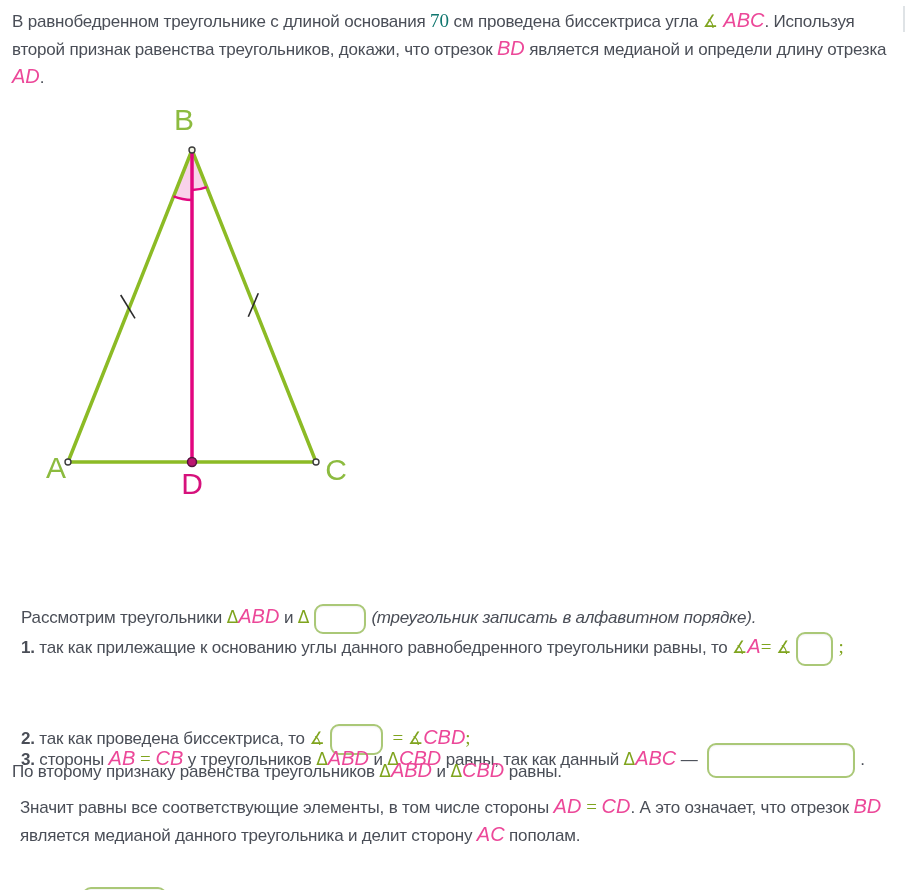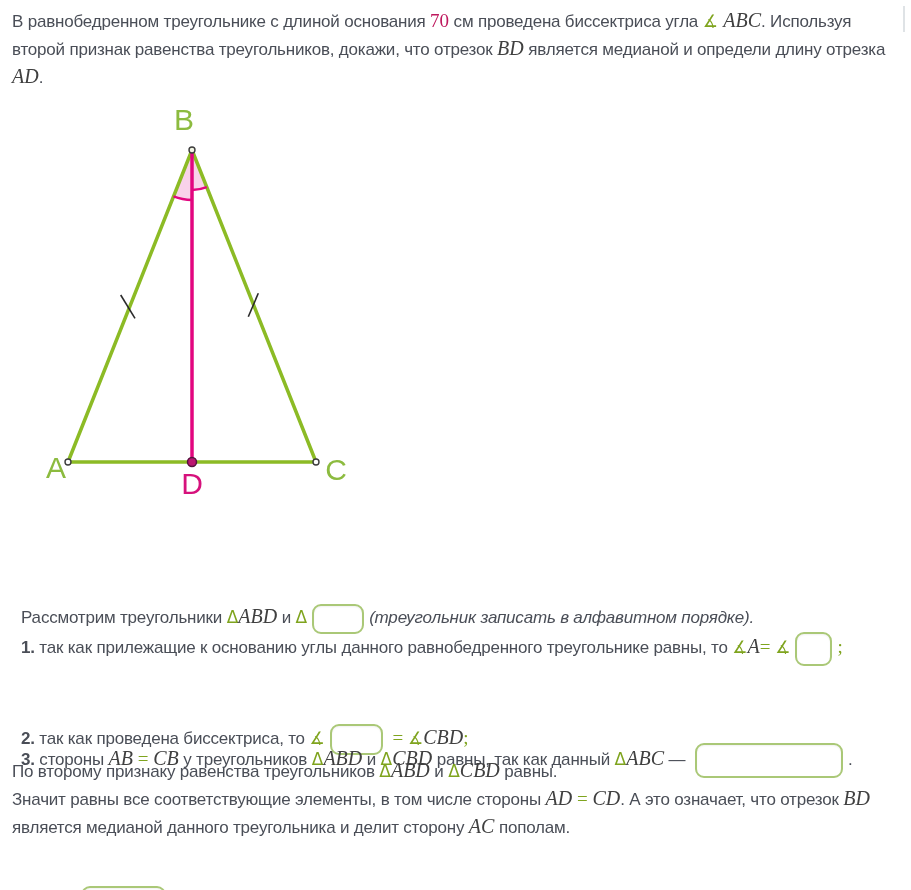--- a/index.html
+++ b/index.html
@@ -4,22 +4,22 @@
 <style>
   html,body{margin:0;padding:0;background:#ffffff;}
   body{
     width:911px;height:890px;position:relative;overflow:hidden;
     font-family:"Liberation Sans",sans-serif;color:#4a4e57;
   }
   .blk{position:absolute;left:12px;}
   .fs{font-size:17px;line-height:26px;letter-spacing:-0.2px;}
   .para{width:895px;white-space:normal;}
   .line{white-space:pre;}
-  .math{font-family:Liberation Serif, serif;font-style:italic;color:#404040;font-size:20px;letter-spacing:0;}
-  .mnum{font-family:"Liberation Serif",serif;font-style:normal;color:#be185d;font-size:19px;letter-spacing:0;}
+  .math{font-family:Liberation Sans, sans-serif;font-style:italic;color:#ec4899;font-size:20px;letter-spacing:0;}
+  .mnum{font-family:"Liberation Serif",serif;font-style:normal;color:#0f766e;font-size:19px;letter-spacing:0;}
   .msym{font-family:"DejaVu Sans",sans-serif;font-style:normal;color:#7fa41e;font-size:17px;letter-spacing:0;}
   .meq{font-family:"Liberation Serif",serif;font-style:normal;color:#7fa41e;font-size:19px;letter-spacing:0;}
   .bold{font-weight:bold;}
   .it{font-style:italic;}
   input.ans{
     border:2px solid #aac877;border-radius:9px;background:#fff;outline:none;
     vertical-align:middle;margin:0 5px;box-sizing:border-box;
     box-shadow:inset 0 1px 2px rgba(0,0,0,0.06);
     font-family:"Liberation Sans",sans-serif;font-size:17px;color:#4a4e57;padding:0 6px;
   }
@@ -63,33 +63,33 @@
   <text x="30" y="378" text-anchor="middle" font-family="Liberation Sans, sans-serif" font-size="30" fill="#8cbb3f">A</text>
   <text x="310" y="380" text-anchor="middle" font-family="Liberation Sans, sans-serif" font-size="30" fill="#8cbb3f">C</text>
   <text x="166" y="394" text-anchor="middle" font-family="Liberation Sans, sans-serif" font-size="30" fill="#d6117c">D</text>
 </svg>
 
 <div class="blk fs line" style="top:562px;line-height:36px;">
   <span>Рассмотрим треугольники </span><span class="msym">Δ</span><span class="math">ABD</span><span> и </span><span class="msym">Δ</span><input class="ans w1" type="text" style=""><span class="it">(треугольник записать в алфавитном порядке).</span>
 </div>
 
 <div class="blk fs line" style="top:589px;line-height:38px;">
-  <span class="bold">1.</span><span> так как прилежащие к основанию углы данного равнобедренного треугольнике равны, то </span><span class="msym">∡</span><span class="math">A</span><span class="meq">= </span><span class="msym">∡</span><input class="ans w2" type="text" style=""><span class="meq">;</span>
+  <span class="bold">1.</span><span> так как прилежащие к основанию углы данного равнобедренного треугольники равны, то </span><span class="msym">∡</span><span class="math">A</span><span class="meq">= </span><span class="msym">∡</span><input class="ans w2" type="text" style=""><span class="meq">;</span>
 </div>
 
 <div class="blk fs line" style="top:680px;line-height:38px;">
   <span class="bold">2.</span><span> так как проведена биссектриса, то </span><span class="msym">∡</span><input class="ans w3" type="text" style=""><span class="meq"> = </span><span class="msym">∡</span><span class="math">CBD</span><span class="meq">;</span>
 </div>
 
 <div class="blk fs line" style="top:698px;line-height:40px;">
   <span class="bold">3.</span><span> стороны </span><span class="math">AB</span><span class="meq"> = </span><span class="math">CB</span><span> у треугольников </span><span class="msym">Δ</span><span class="math">ABD</span><span> и </span><span class="msym">Δ</span><span class="math">CBD</span><span> равны, так как данный </span><span class="msym">Δ</span><span class="math">ABC</span><span> — </span><input class="ans w4" type="text" style=""><span>.</span>
 </div>
 
 <div class="blk fs para" style="top:757px;">
   <p style="margin:0;"><span>По второму признаку равенства треугольников </span><span class="msym">Δ</span><span class="math">ABD</span><span> и </span><span class="msym">Δ</span><span class="math">CBD</span><span> равны.</span></p>
-  <p style="margin:0;"><span>Значит равны все соответствующие элементы, в том числе стороны </span><span class="math">AD</span><span class="meq"> = </span><span class="math">CD</span><span>. А это означает, что отрезок </span><span class="math">BD</span><span> является медианой данного треугольника и делит сторону </span><span class="math">AC</span><span> пополам.</span></p>
+  <p style="margin:8px;"><span>Значит равны все соответствующие элементы, в том числе стороны </span><span class="math">AD</span><span class="meq"> = </span><span class="math">CD</span><span>. А это означает, что отрезок </span><span class="math">BD</span><span> является медианой данного треугольника и делит сторону </span><span class="math">AC</span><span> пополам.</span></p>
 </div>
 
 <div class="blk fs line" style="top:842px;line-height:38px;">
   <span class="math big-math">AD</span><span class="meq big-math"> = </span><input class="ans w5" type="text" style="">
 </div>
 
 <div style="position:absolute;left:903px;top:6px;width:2px;height:26px;background:#dfe3e6;"></div>
 
 </body></html>

